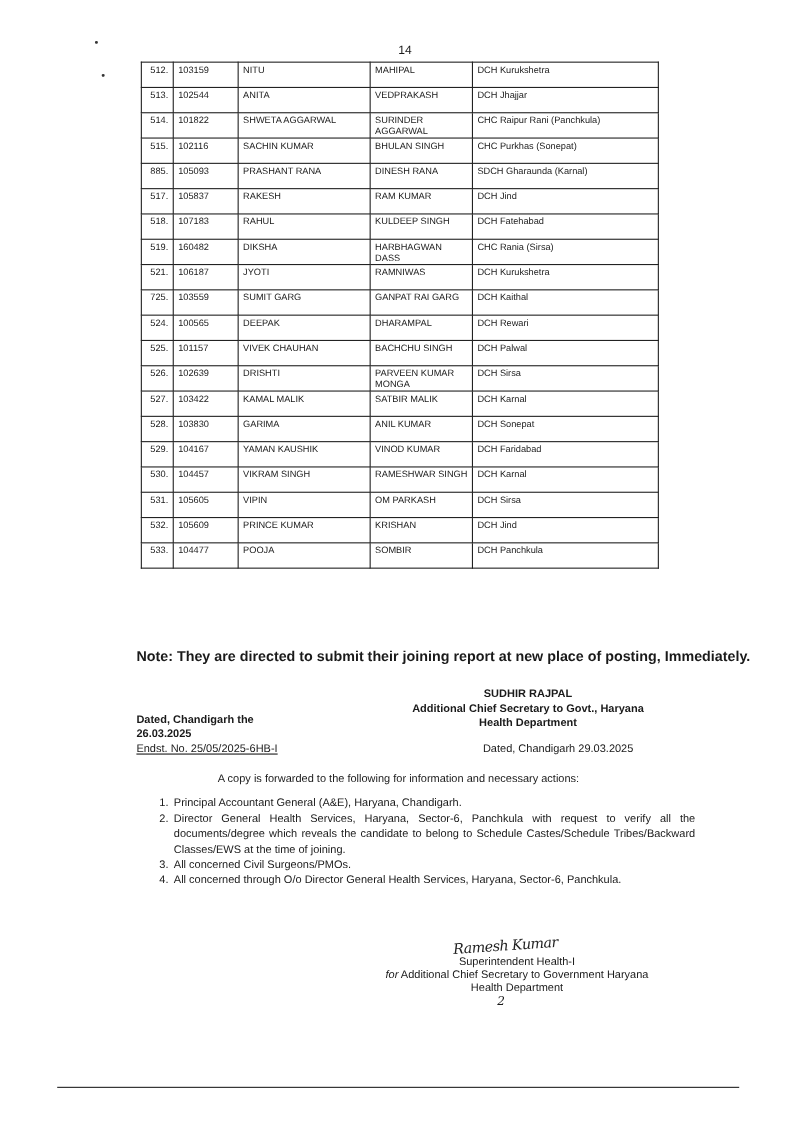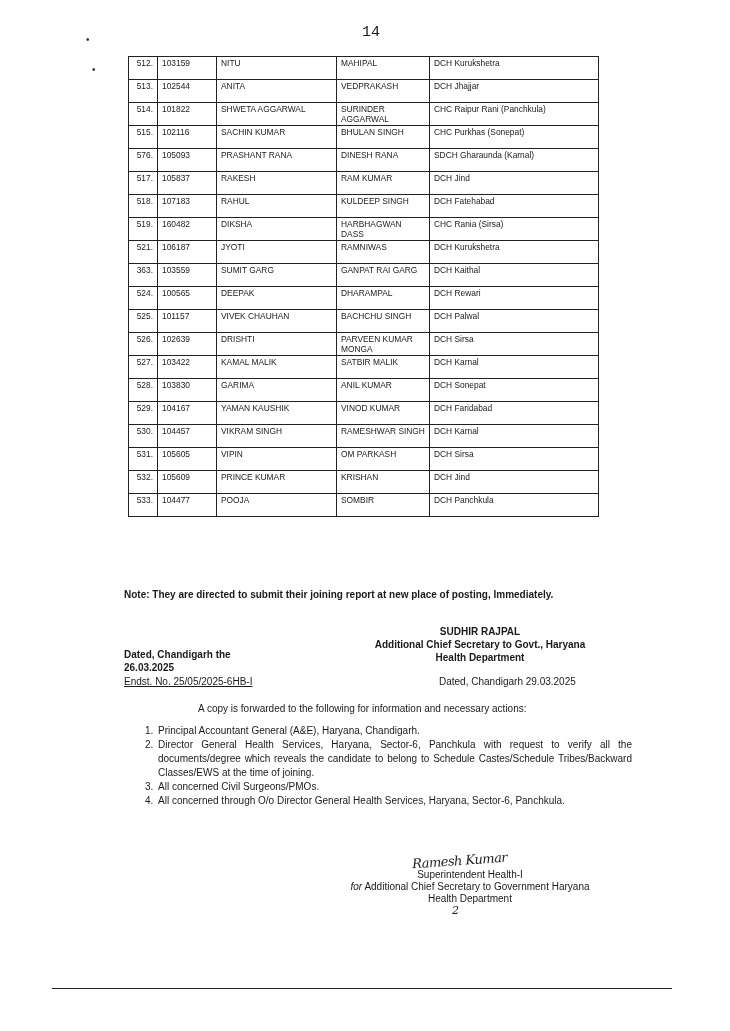--- a/index.html
+++ b/index.html
@@ -1,31 +1,31 @@
 <!DOCTYPE html>
 <html><head>
 <meta charset="utf-8">
 <style>
   html, body { margin: 0; padding: 0; background: #ffffff; }
   body { width: 730px; height: 1031px; position: relative; overflow: hidden;
          font-family: "Liberation Sans", sans-serif; color: #1a1a1a; }
-  .page-number { position: absolute; left: 362px; top: 24px; font-size: 15px; font-family: Liberation Mono, monospace; }
+  .page-number { position: absolute; left: 362px; top: 40px; font-size: 11px; }
   .margin-dot { position: absolute; font-size: 10px; color: #333; }
   table.postings { position: absolute; left: 128px; top: 56px; width: 470px;
                    border-collapse: collapse; font-size: 8.4px; table-layout: fixed; }
   table.postings td { border: 1px solid #222; vertical-align: top; padding: 2px 4px 0 4px;
                       height: 20px; line-height: 9.5px; }
   table.postings col.c1 { width: 29px; }
   table.postings col.c2 { width: 59px; }
   table.postings col.c3 { width: 120px; }
   table.postings col.c4 { width: 93px; }
   table.postings col.c5 { width: 169px; }
   td.sr { text-align: right; padding-right: 3px; }
   td.place { padding-top: 5px; }
-  .note { position: absolute; left: 124px; top: 589px; font-size: 10px; font-weight: bold; }
+  .note { position: absolute; left: 124px; top: 589px; font-size: 13px; font-weight: bold; }
   .dated-left { position: absolute; left: 124px; top: 648px; font-size: 10px; font-weight: bold; line-height: 13px; }
   .signatory { position: absolute; left: 360px; top: 625px; width: 240px; text-align: center;
                font-size: 10px; font-weight: bold; line-height: 13px; }
   .endst { position: absolute; left: 124px; top: 676px; font-size: 10px; text-decoration: underline; }
   .endst-date { position: absolute; left: 416px; top: 676px; font-size: 10px; margin-left: 23px; }
   .copy-intro { position: absolute; left: 198px; top: 703px; font-size: 10px; text-align: right; }
   ol.recipients { position: absolute; left: 124px; top: 724px; width: 476px; margin: 0; padding-left: 32px;
                   font-size: 10px; line-height: 14px; }
   ol.recipients li { text-align: justify; padding-left: 2px; }
   .signature { position: absolute; left: 412px; top: 853px; font-family: "DejaVu Serif", serif;
@@ -75,21 +75,21 @@
         <td class="place">CHC Raipur Rani (Panchkula)</td>
       </tr>
       <tr>
         <td class="sr">515.</td>
         <td>102116</td>
         <td>SACHIN KUMAR</td>
         <td>BHULAN SINGH</td>
         <td class="place">CHC Purkhas (Sonepat)</td>
       </tr>
       <tr>
-        <td class="sr">576.</td>
+        <td class="sr">885.</td>
         <td>105093</td>
         <td>PRASHANT RANA</td>
         <td>DINESH RANA</td>
         <td class="place">SDCH Gharaunda (Karnal)</td>
       </tr>
       <tr>
         <td class="sr">517.</td>
         <td>105837</td>
         <td>RAKESH</td>
         <td>RAM KUMAR</td>
@@ -110,21 +110,21 @@
         <td class="place">CHC Rania (Sirsa)</td>
       </tr>
       <tr>
         <td class="sr">521.</td>
         <td>106187</td>
         <td>JYOTI</td>
         <td>RAMNIWAS</td>
         <td class="place">DCH Kurukshetra</td>
       </tr>
       <tr>
-        <td class="sr">363.</td>
+        <td class="sr">725.</td>
         <td>103559</td>
         <td>SUMIT GARG</td>
         <td>GANPAT RAI GARG</td>
         <td class="place">DCH Kaithal</td>
       </tr>
       <tr>
         <td class="sr">524.</td>
         <td>100565</td>
         <td>DEEPAK</td>
         <td>DHARAMPAL</td>

